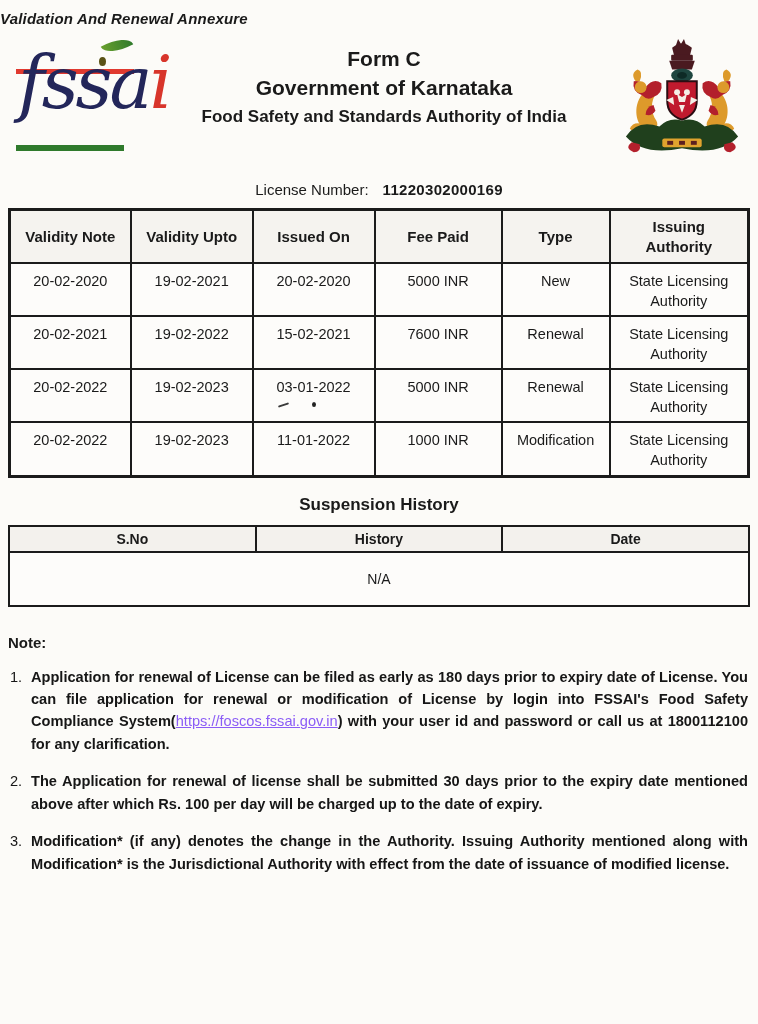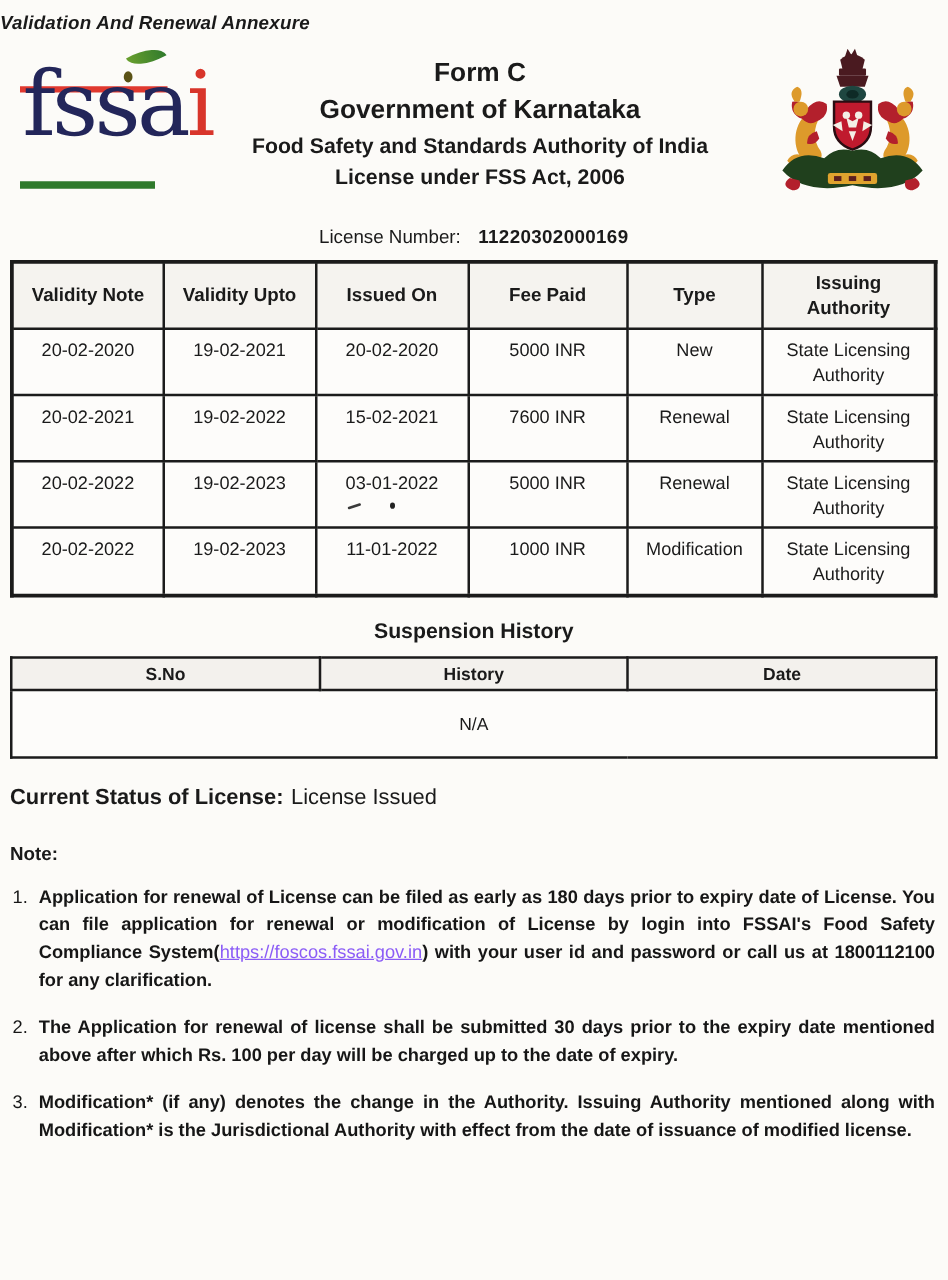--- a/index.html
+++ b/index.html
@@ -41,21 +41,21 @@
   .fssai-bar-red {
     position:absolute; top:36px; left:2px; width:118px; height:5px;
     background:#e0392f; z-index:1;
   }
   .fssai-bar-green {
     position:absolute; bottom:14px; left:2px; width:108px; height:6px;
     background:#2f7a2c; z-index:1;
   }
   .fssai-text {
     position:absolute; top:14px; left:4px; z-index:2;
-    font-family:"DejaVu Serif", serif; 
+    font-family:"DejaVu Serif", serif; font-style:italic;
     font-size:72px; line-height:1; letter-spacing:-3px;
     color:#23265a;
   }
   .fssai-text .i-red { color:#d8352b; }
   .fssai-leaf {
     position:absolute; top:6px; right:18px; z-index:3;
     width:30px; height:13px; border-radius:2% 100% 2% 100%;
     background:linear-gradient(100deg,#6aa02e,#2f7a2c);
     transform:rotate(-28deg);
   }
@@ -139,21 +139,20 @@
       <div class="fssai-text"><span>fssa</span><span class="i-red">i</span></div>
       <div class="fssai-leaf"></div>
       <div class="fssai-leaf-dot"></div>
       <div class="fssai-bar-green"></div>
     </div>
 
     <div class="header-center">
       <div class="form-title">Form C</div>
       <div class="government">Government of Karnataka</div>
       <div class="authority">Food Safety and Standards Authority of India</div>
-      <div class="act-line">License under FSS Act, 2006</div>
     </div>
 
     <div class="karnataka-emblem">
       <svg viewBox="0 0 130 132" width="128" height="132">
 
         <g fill="#4a1a20">
           <path d="M58 12 l3 -9 3 5 3 -5 3 9 z"></path>
           <path d="M55 12 q10 -9 20 0 l-2 8 h-16 z"></path>
           <rect x="54" y="19" width="22" height="6" rx="1"></rect>
           <path d="M52 25 h26 l-3 9 h-20 z"></path>
@@ -263,23 +262,20 @@
         <th>Date</th>
       </tr>
     </thead>
     <tbody>
       <tr>
         <td colspan="3">N/A</td>
       </tr>
     </tbody>
   </table>
 
-  <div class="status-line">
-    <span class="status-label">Current Status of License:</span><span class="status-value">License Issued</span>
-  </div>
 
   <div class="note-heading">Note:</div>
   <div class="notes">
 
     <div class="note-item">
       <span class="note-num">1.</span><span>Application for renewal of License can be filed as early as 180 days prior to expiry date of License. You can file application for renewal or modification of License by login into FSSAI's Food Safety Compliance System(</span><a class="note-link">https://foscos.fssai.gov.in</a><span>) with your user id and password or call us at 1800112100 for any clarification.</span>
     </div>
 
     <div class="note-item">
       <span class="note-num">2.</span><span>The Application for renewal of license shall be submitted 30 days prior to the expiry date mentioned above after which Rs. 100 per day will be charged up to the date of expiry.</span>

